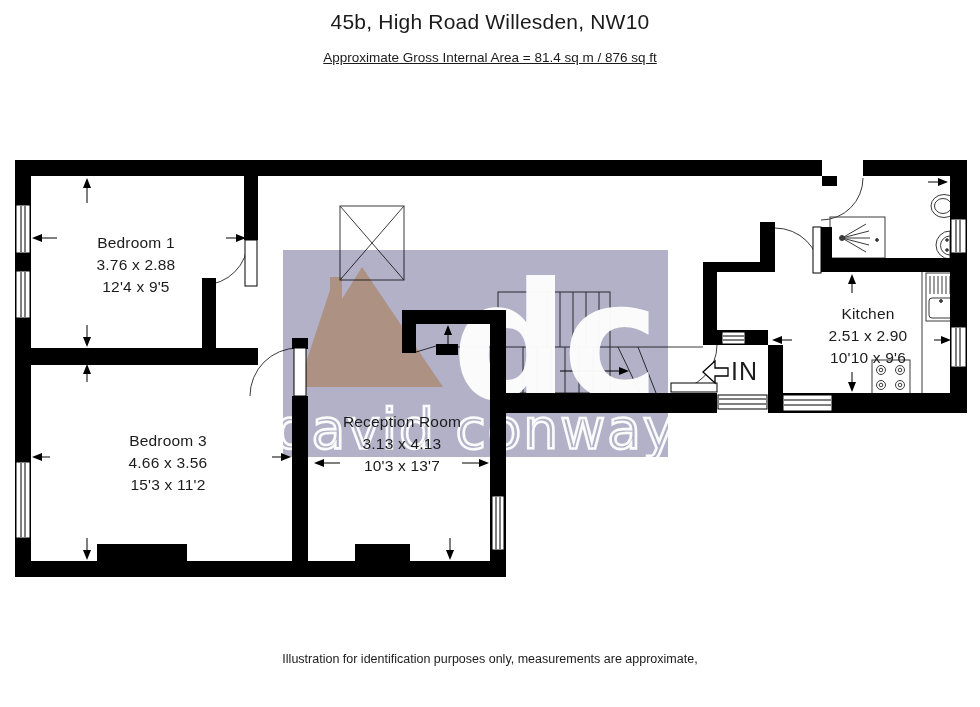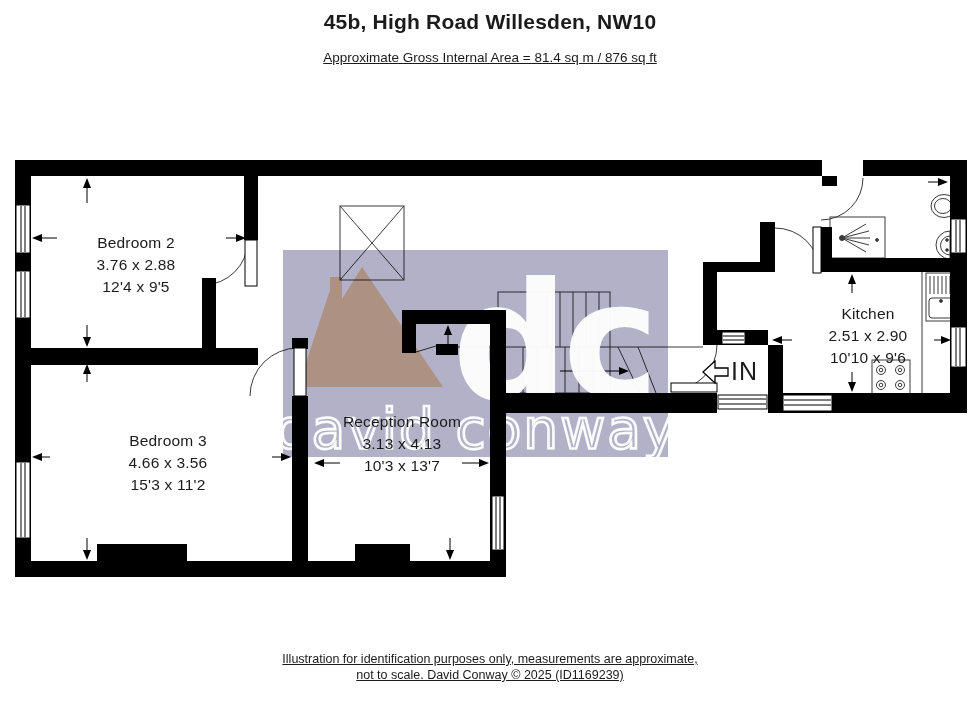--- a/index.html
+++ b/index.html
@@ -1,22 +1,22 @@
 <!DOCTYPE html>
 <html><head>
 <meta charset="utf-8">
 <style>
   html,body{margin:0;padding:0;background:#ffffff;}
   body{width:980px;height:707px;position:relative;overflow:hidden;
        font-family:"Liberation Sans",sans-serif;color:#1b1b1b;}
   .hdr{position:absolute;left:0;width:980px;text-align:center;}
-  #title{top:10px;font-size:21px;font-weight:bold;letter-spacing:.2px;}
+  #title{top:10px;font-size:21px;font-weight:normal;letter-spacing:.2px;}
   #subtitle{top:50px;font-size:13.5px;text-decoration:underline;}
   .ftr{position:absolute;left:0;width:980px;text-align:center;font-size:12.5px;line-height:16px;}
-  #footer{top:651px;text-decoration:underline;}
+  #footer{top:651px;}
   svg{position:absolute;left:0;top:0;}
   .room-label{position:absolute;transform:translateX(-50%);text-align:center;
       font-size:15.5px;line-height:21.8px;white-space:nowrap;letter-spacing:.2px;z-index:5;}
   .in-label{position:absolute;font-size:25px;letter-spacing:1px;z-index:5;}
   .wm{mix-blend-mode:multiply;}
 </style>
 </head>
 <body>
 
 <div class="hdr" id="title">45b, High Road Willesden, NW10</div>
@@ -263,21 +263,21 @@
     <rect x="245" y="240" width="12" height="46"></rect>
     <rect x="294" y="348" width="12" height="48"></rect>
     <rect x="671" y="383" width="46" height="9"></rect>
     <rect x="813" y="227" width="8" height="46"></rect>
   </g>
 
   <polygon points="703,372 715,361 715,368 728,368 728,376 715,376 715,383" fill="#fff" stroke="#000" stroke-width="1.3"></polygon>
 </svg>
 
 <div class="room-label" style="left:136px;top:232px">
-  <div>Bedroom 2</div>
+  <div>Bedroom 1</div>
   <div>3.76 x 2.88</div>
   <div>12'4 x 9'5</div>
 </div>
 <div class="room-label" style="left:168px;top:430px">
   <div>Bedroom 3</div>
   <div>4.66 x 3.56</div>
   <div>15'3 x 11'2</div>
 </div>
 <div class="room-label" style="left:402px;top:411px">
   <div>Reception Room</div>
@@ -286,14 +286,13 @@
 </div>
 <div class="room-label" style="left:868px;top:303px">
   <div>Kitchen</div>
   <div>2.51 x 2.90</div>
   <div>10'10 x 9'6</div>
 </div>
 <div class="in-label" style="left:731px;top:357px">IN</div>
 
 <div class="ftr" id="footer">
   <div>Illustration for identification purposes only, measurements are approximate,</div>
-  <div>not to scale. David Conway © 2025 (ID1169239)</div>
 </div>
 
 </body></html>

